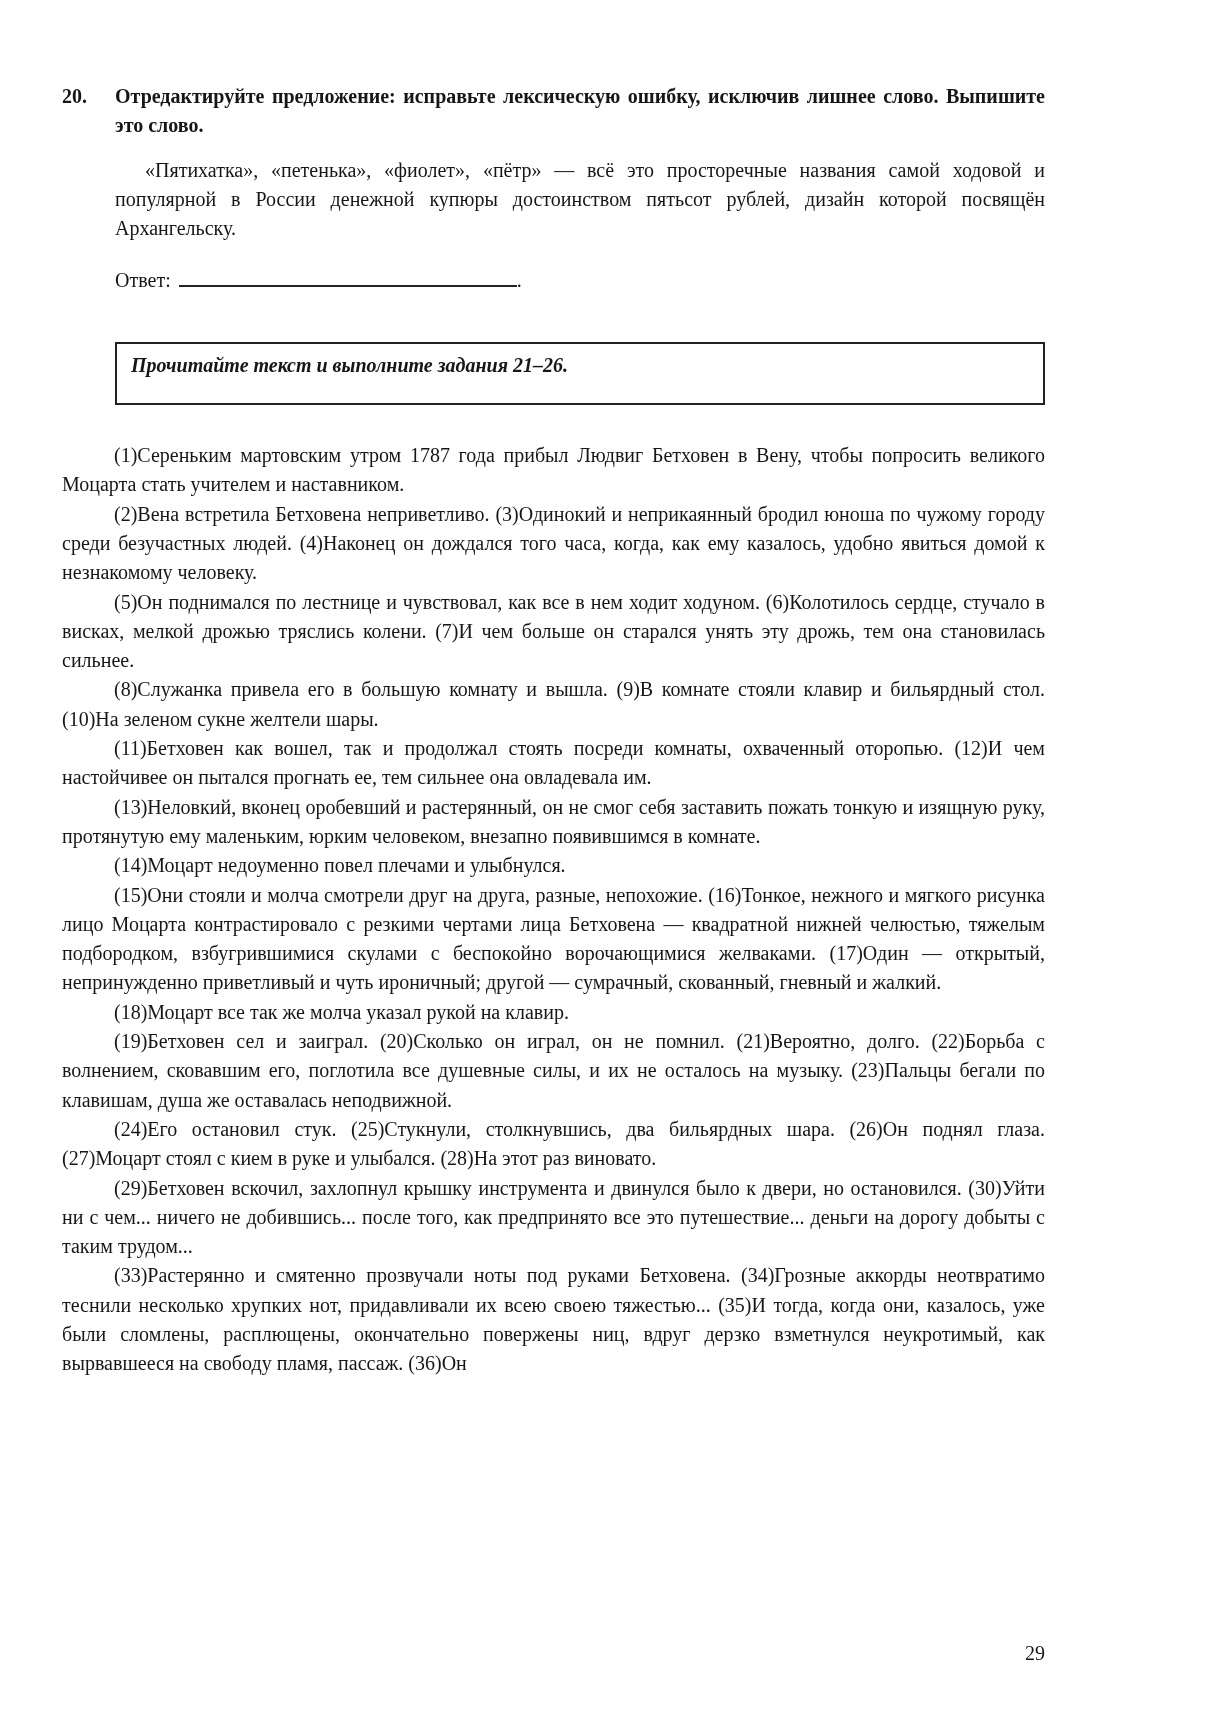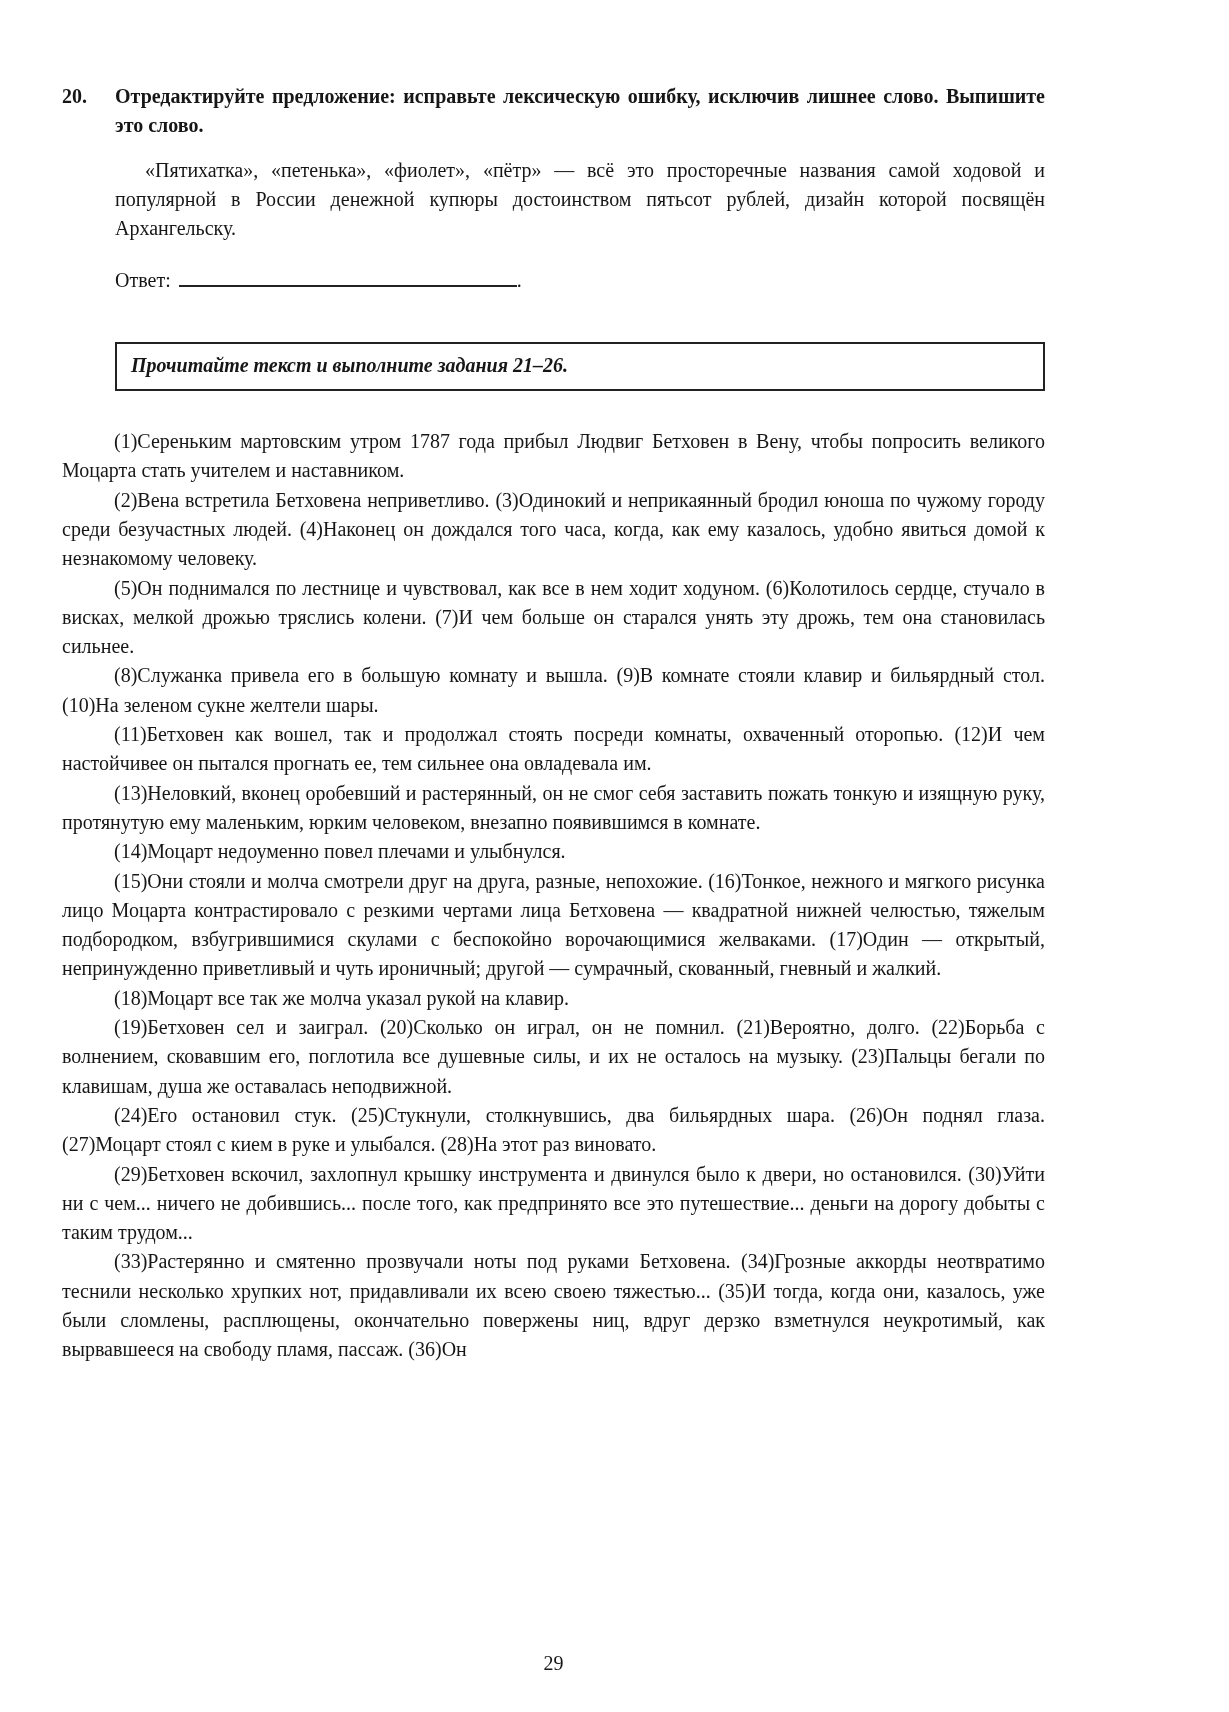--- a/index.html
+++ b/index.html
@@ -49,43 +49,43 @@
     width: 338px;
     height: 1em;
     border-bottom: 2px solid #222222;
     margin-left: 8px;
     vertical-align: baseline;
   }
   
   .reading-box {
     margin: 46px 0 0 53px;
     border: 2px solid #222222;
-    padding: 7px 14px 9px 14px;
+    padding: 7px 14px 23px 14px;
   }
   .reading-box p {
     margin: 0;
     font-weight: bold;
     font-style: italic;
   }
   
   .passage {
     margin-top: 36px;
   }
   .passage p {
     margin: 0;
     text-indent: 52px;
     text-align: justify;
   }
   
   .page-num {
     position: absolute;
     left: 62px;
     right: 159px;
-    bottom: 34px;
-    text-align: center;
+    bottom: 44px;
+    text-align: right;
   }
 </style>
 </head>
 <body>
 
 <div class="page">
 
   <section class="task">
     <div class="task-head">
       <span class="task-number">20.</span>

